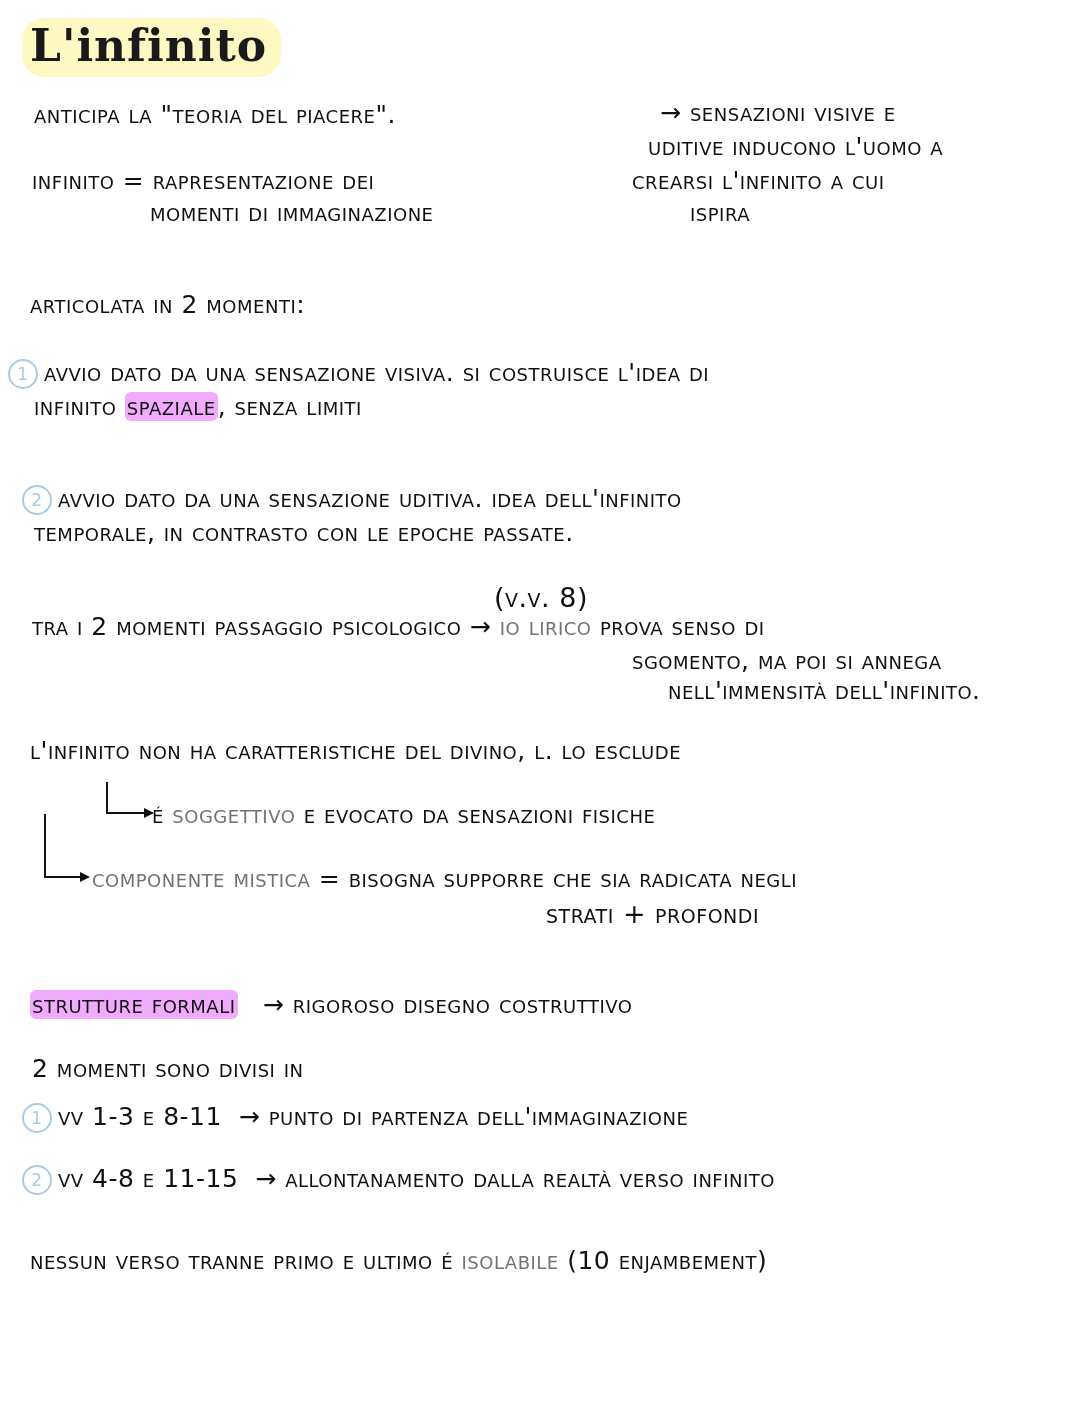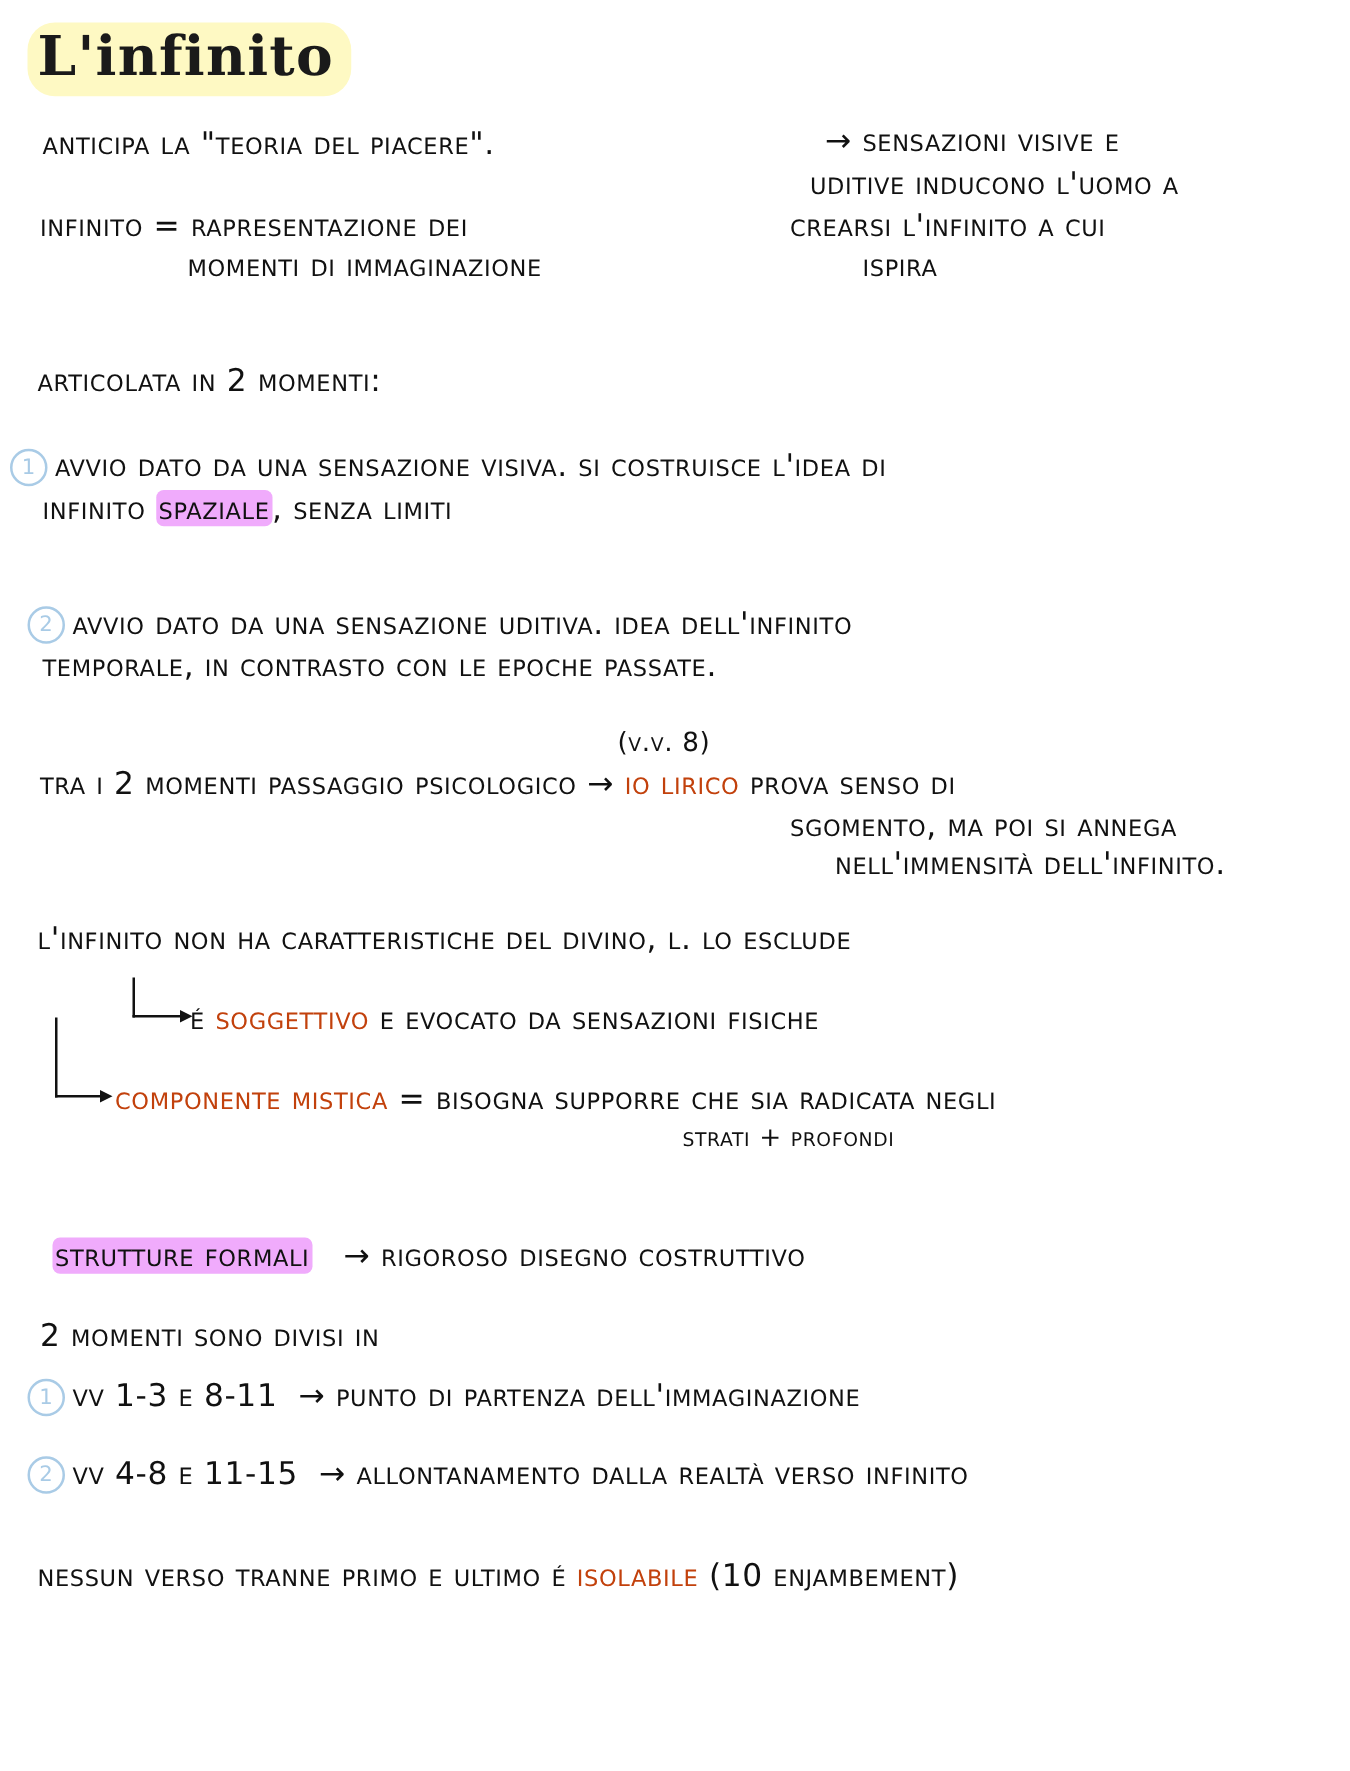--- a/index.html
+++ b/index.html
@@ -12,30 +12,30 @@
       font-family: "DejaVu Sans", sans-serif;
       font-size: 25px; letter-spacing: 0.5px; color: #111;
       text-transform: lowercase; font-variant: small-caps;
     }
     .title {
       left: 22px; top: 18px; padding: 2px 14px 6px 8px;
       background: #fef9c3; border-radius: 22px;
       font-family: "DejaVu Serif", serif; font-size: 44px; font-weight: bold;
       color: #1a1a1a; letter-spacing: 1px;
     }
-    .blue { color: #c2410c; }
+    .blue { color: #737373; }
     .hl { background: #f0abfc; border-radius: 6px; padding: 0 2px; }
     .num-circle {
       display: inline-block; width: 26px; height: 26px; border-radius: 50%;
       border: 2px solid #a9cbe6; color: #a9cbe6; text-align: center;
       font-size: 17px; line-height: 26px; margin-right: 6px; vertical-align: middle;
       font-variant: normal;
     }
     .arrow { font-variant: normal; }
-    .small { font-size: 21px; }
+    .small { font-size: 27px; }
     .bracket { position: absolute; border-left: 2px solid #111; border-bottom: 2px solid #111; }
     .bracket::after {
       content: ""; position: absolute; right: -10px; bottom: -6px;
       border-left: 10px solid #111; border-top: 5px solid transparent; border-bottom: 5px solid transparent;
     }
   </style>
 </head>
 <body>
 
 <div class="abs title">L'infinito</div>
@@ -81,21 +81,21 @@
 <div class="bracket" style="left:106px; top:782px; width:36px; height:30px;"></div>
 <div class="abs hand" style="left:152px; top:800px;">
   <span>é </span><span class="blue">soggettivo</span><span> e evocato da sensazioni fisiche</span>
 </div>
 <div class="bracket" style="left:44px; top:814px; width:34px; height:62px;"></div>
 <div class="abs hand" style="left:92px; top:864px;">
   <span class="blue">componente mistica</span><span> = bisogna supporre che sia radicata negli</span>
 </div>
 <div class="abs hand small" style="left:532px; top:898px;margin-left:14px;">strati + profondi</div>
 
-<div class="abs hand" style="left:30px; top:990px;margin-left:12px;">
+<div class="abs hand" style="left:30px; top:990px;">
   <span class="hl">strutture formali</span>
   &nbsp;&nbsp;<span class="arrow">→</span>
   <span>rigoroso disegno costruttivo</span>
 </div>
 <div class="abs hand" style="left:32px; top:1054px;">2 momenti sono divisi in</div>
 
 <div class="abs hand" style="left:22px; top:1102px;">
   <span class="num-circle">1</span><span>vv 1-3 e 8-11</span>
   &nbsp;<span class="arrow">→</span>
   <span>punto di partenza dell'immaginazione</span>

